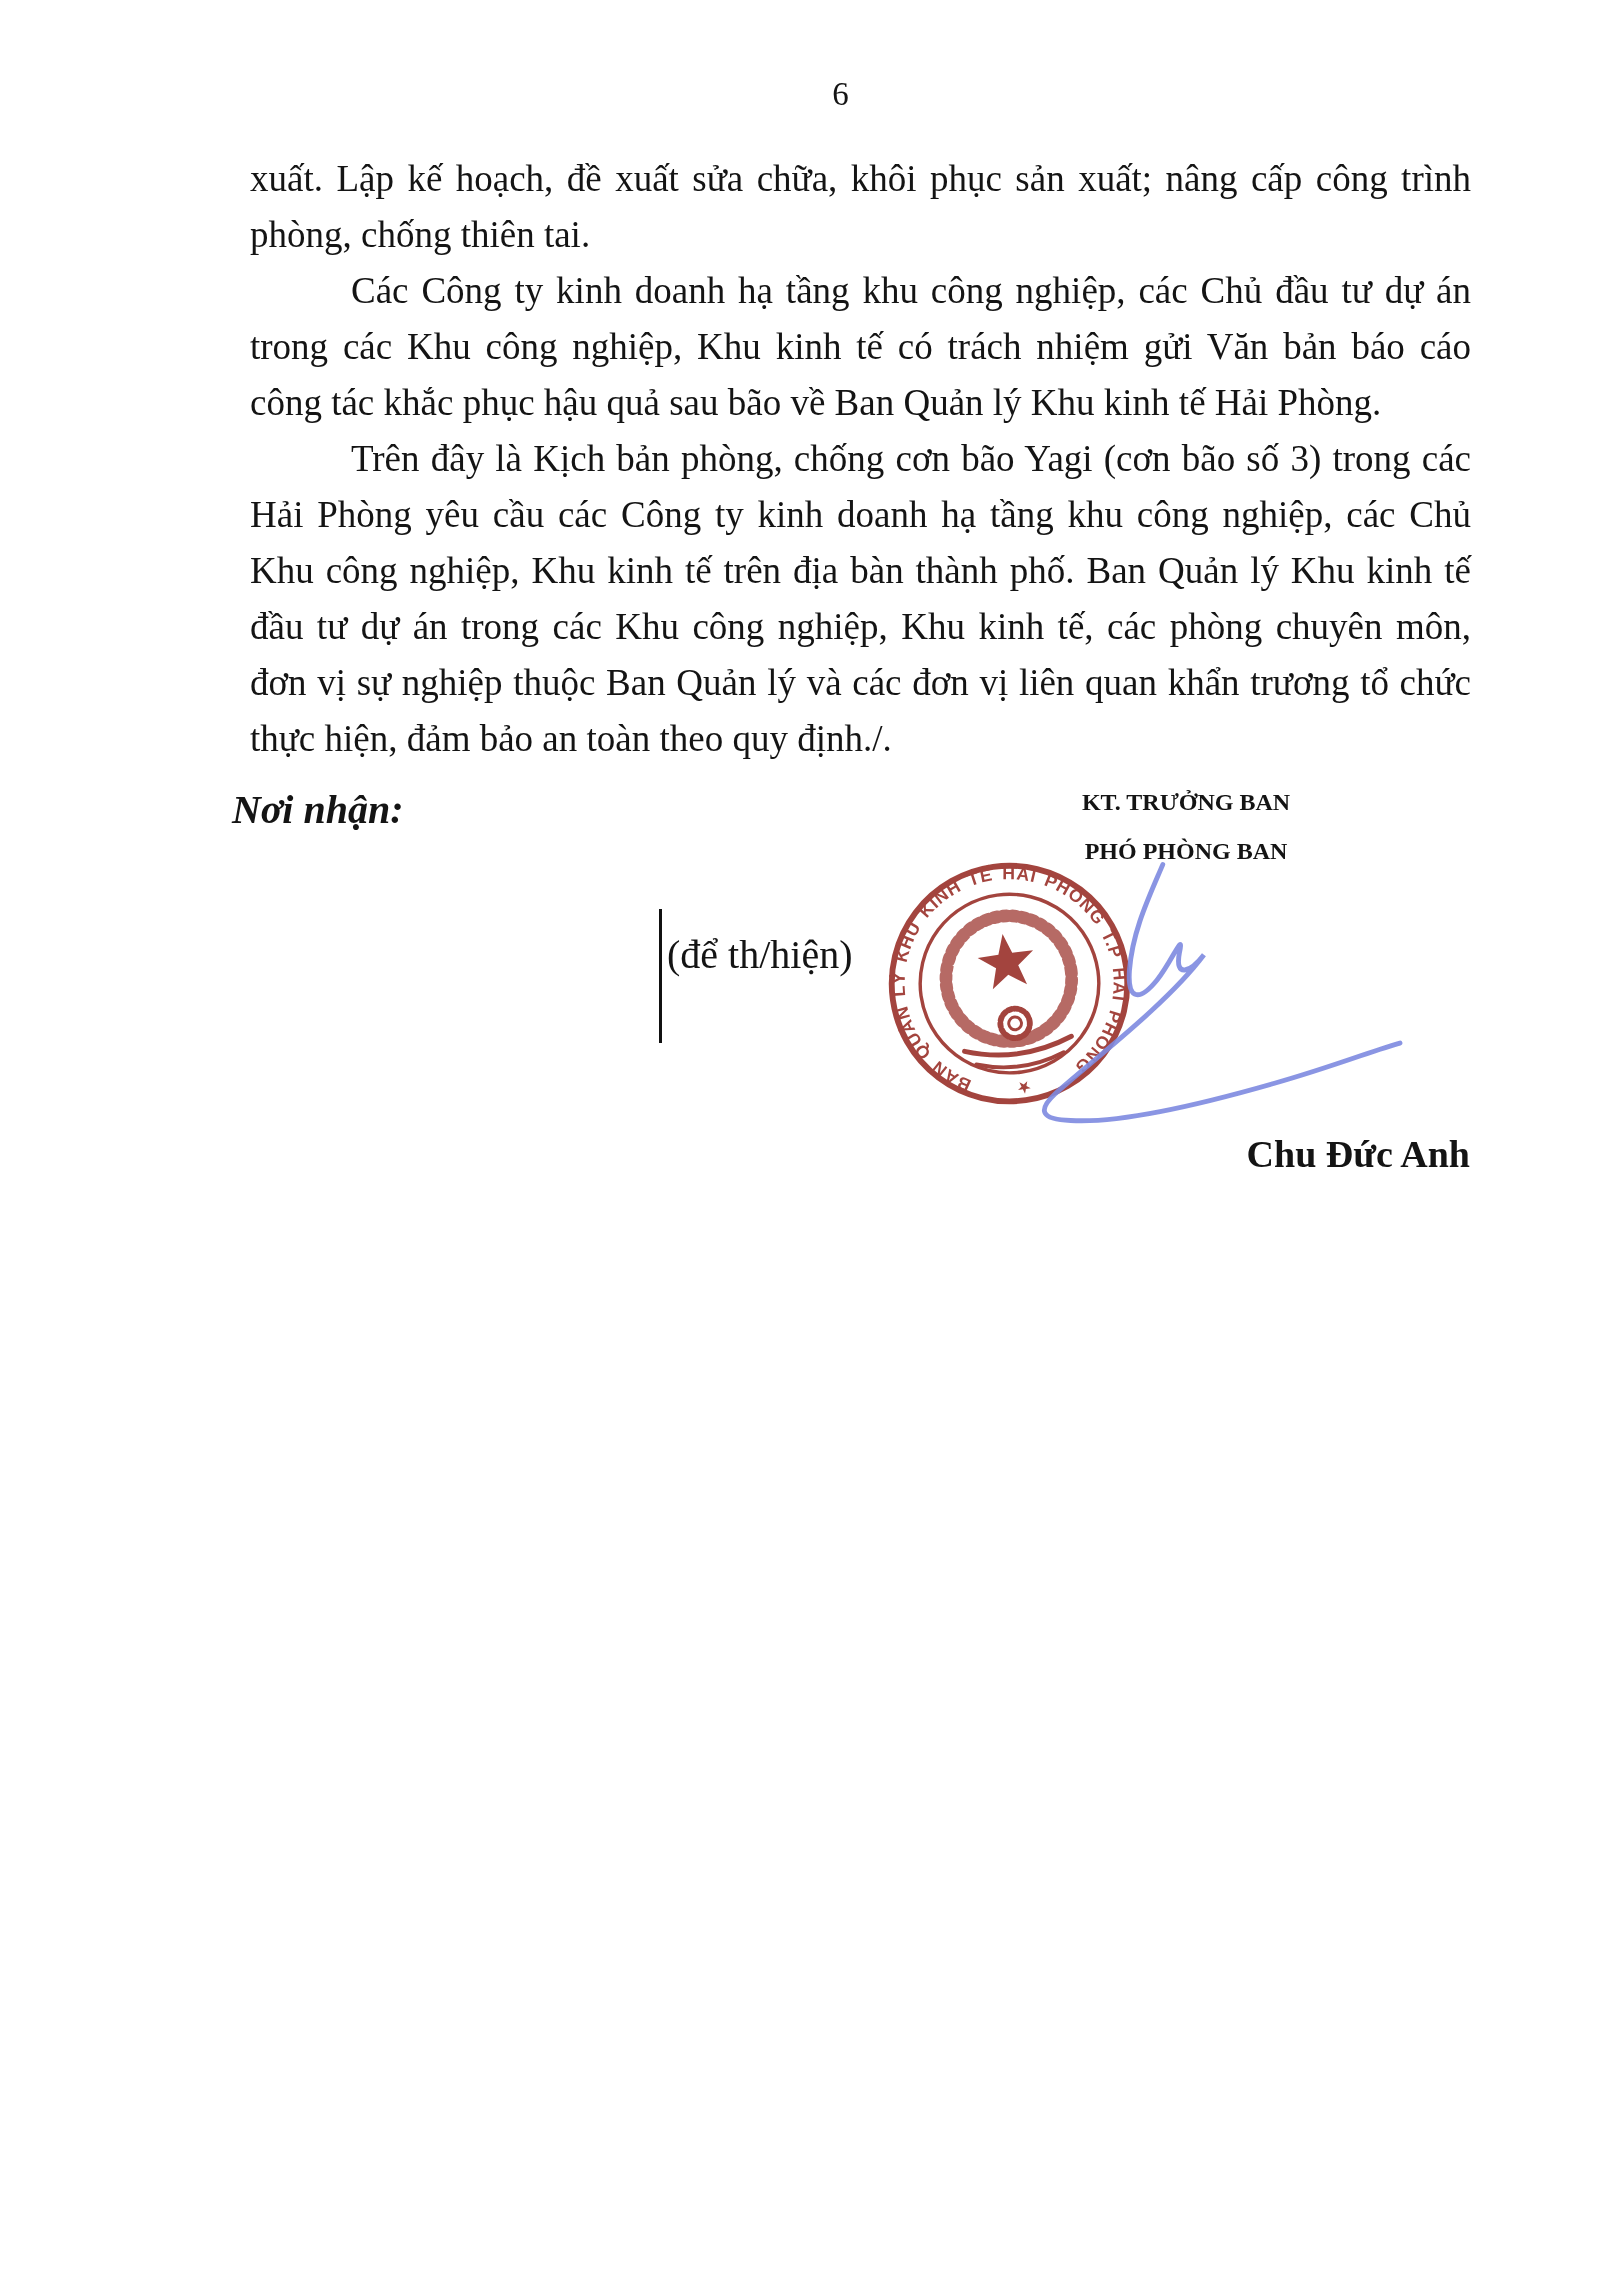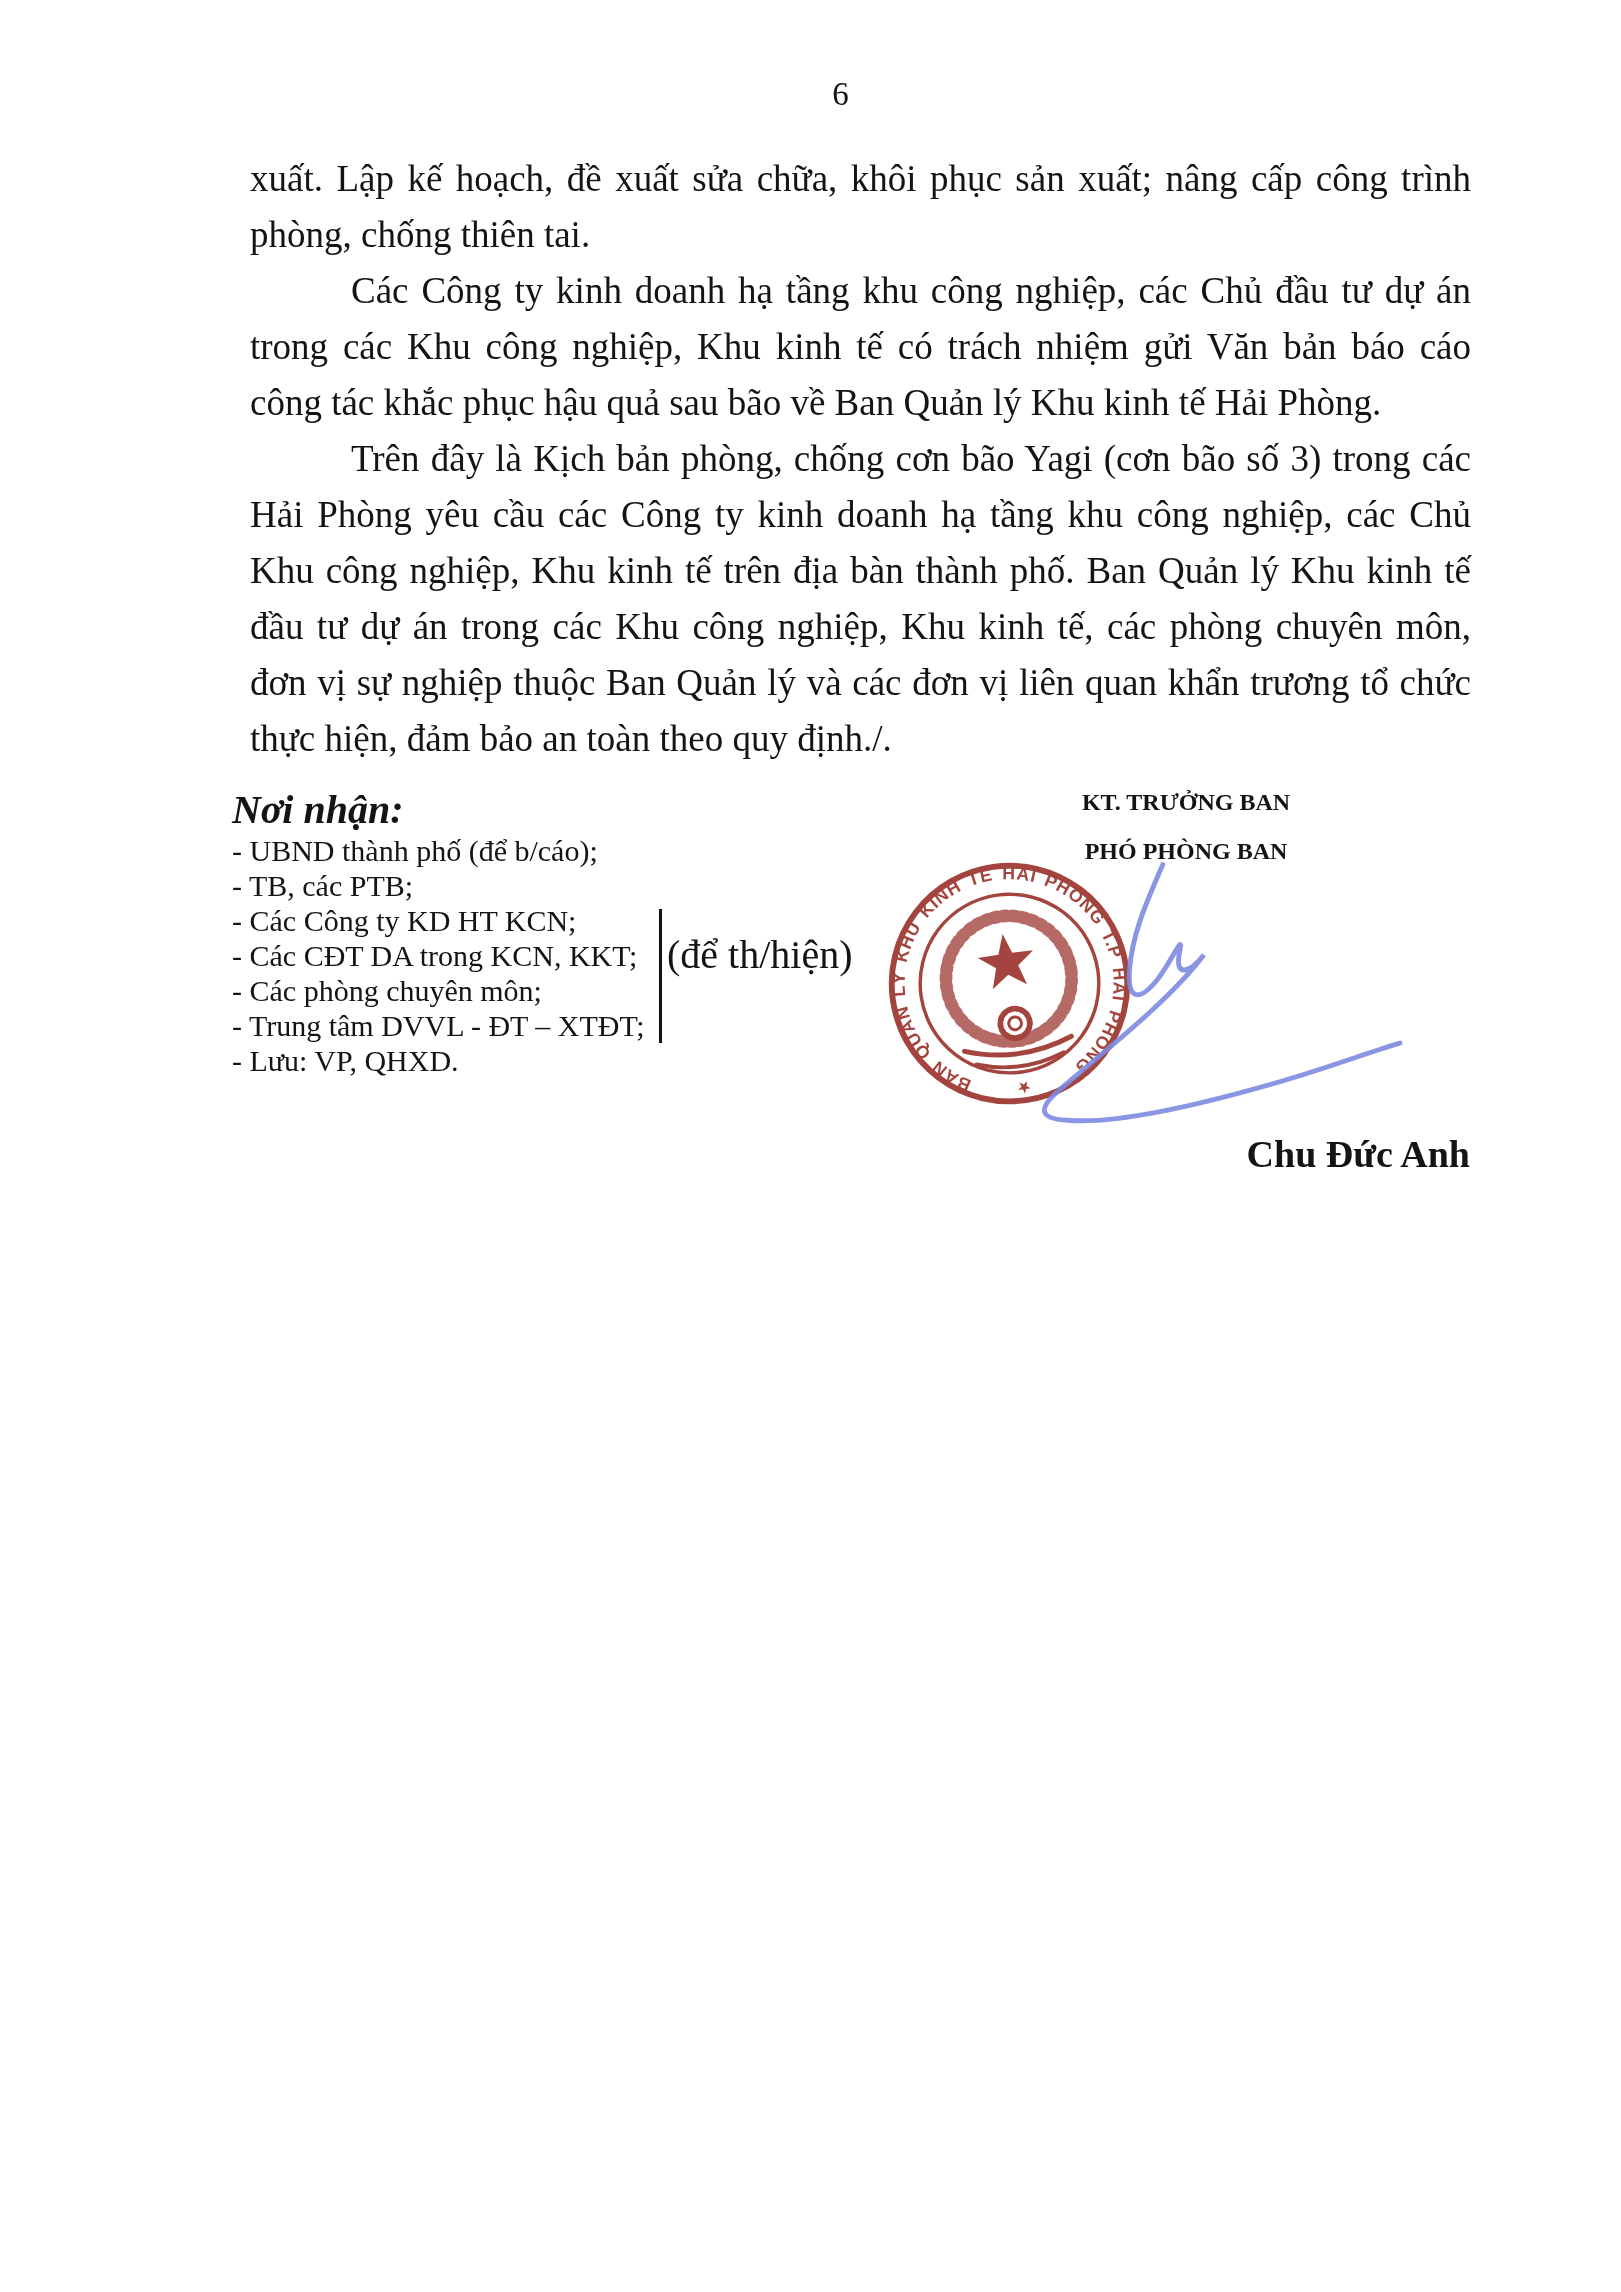--- a/index.html
+++ b/index.html
@@ -75,29 +75,20 @@
     <div class="jline">Hải Phòng yêu cầu các Công ty kinh doanh hạ tầng khu công nghiệp, các Chủ</div>
     <div class="jline">Khu công nghiệp, Khu kinh tế trên địa bàn thành phố. Ban Quản lý Khu kinh tế</div>
     <div class="jline">đầu tư dự án trong các Khu công nghiệp, Khu kinh tế, các phòng chuyên môn,</div>
     <div class="jline">đơn vị sự nghiệp thuộc Ban Quản lý và các đơn vị liên quan khẩn trương tổ chức</div>
     <div class="jline jlast">thực hiện, đảm bảo an toàn theo quy định./.</div>
   </div>
 </div>
 
 <div class="recipients">
   <div class="recipients-heading">Nơi nhận:</div>
-  <div class="recipients-list">
-    <div>- UBND thành phố (để b/cáo);</div>
-    <div>- TB, các PTB;</div>
-    <div>- Các Công ty KD HT KCN;</div>
-    <div>- Các CĐT DA trong KCN, KKT;</div>
-    <div>- Các phòng chuyên môn;</div>
-    <div>- Trung tâm DVVL - ĐT – XTĐT;</div>
-    <div>- Lưu: VP, QHXD.</div>
-  </div>
 </div>
 
 <div class="scope-bar"></div>
 <div class="scope-note">(để th/hiện)</div>
 
 <div class="sig-titles">
   <div>KT. TRƯỞNG BAN</div>
   <div>PHÓ PHÒNG BAN</div>
 </div>
 

